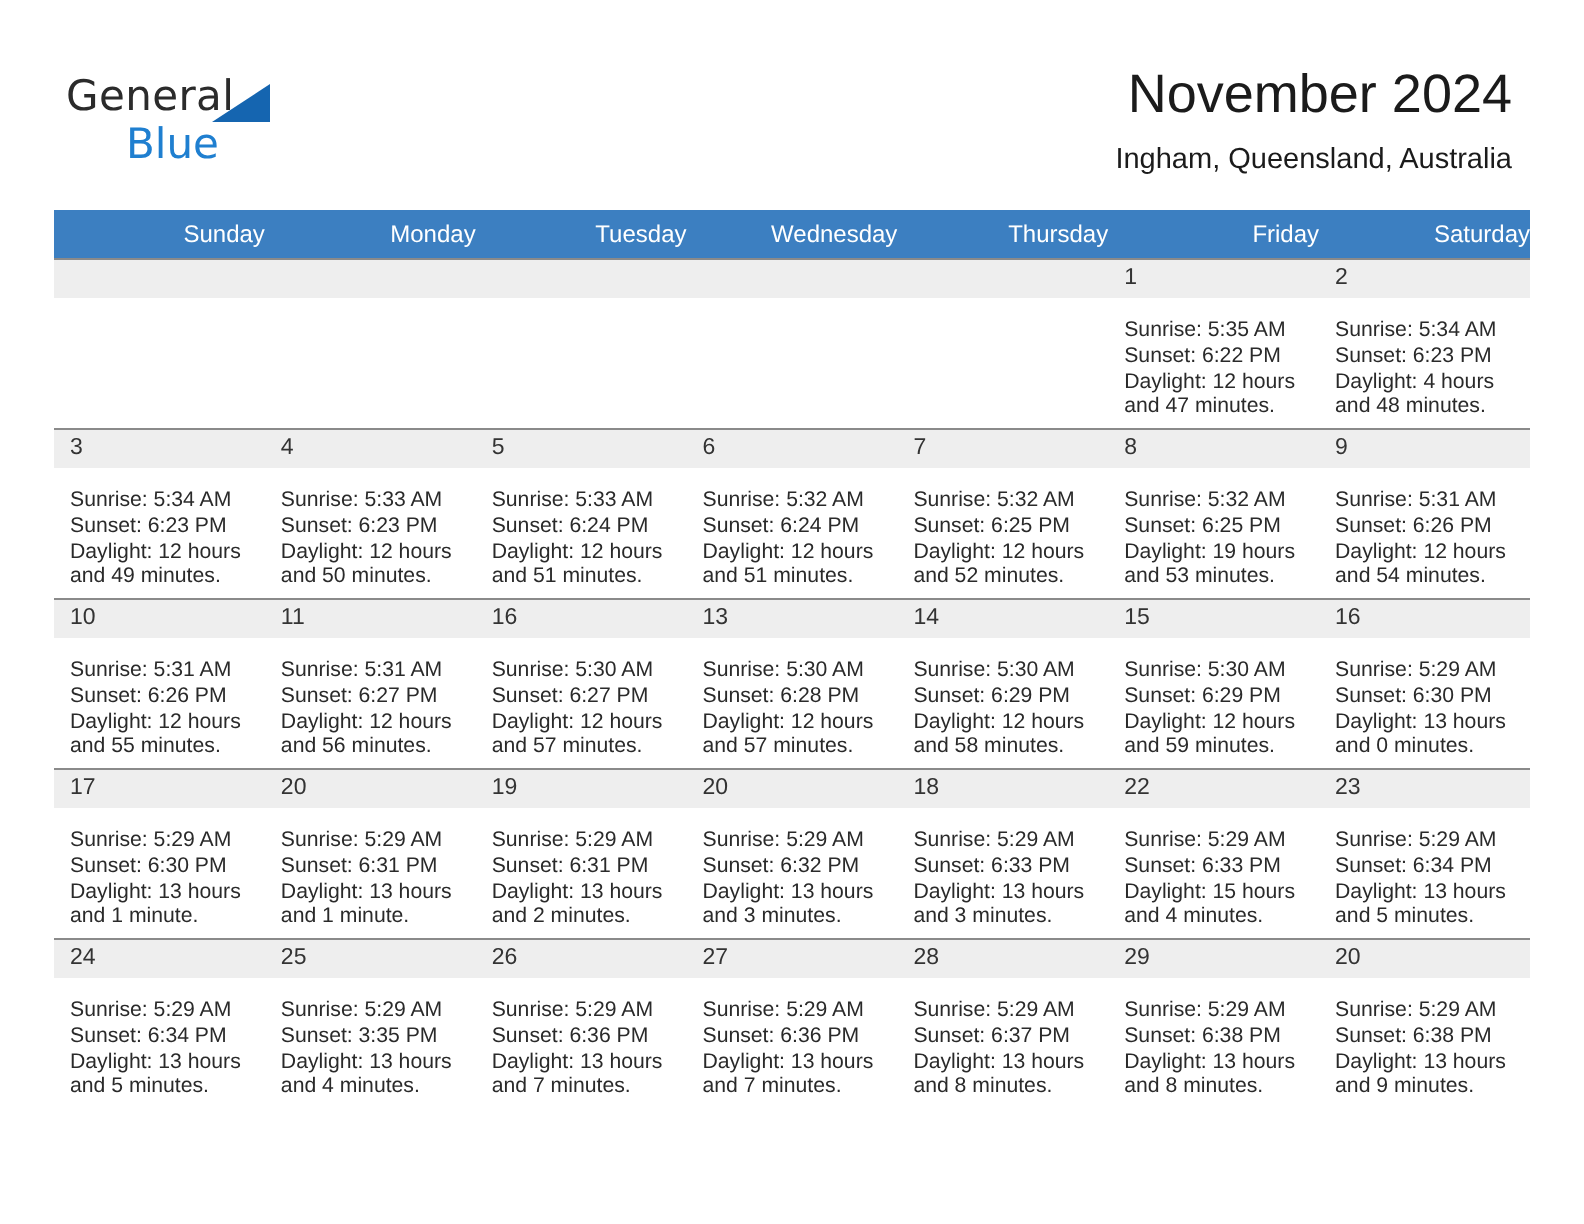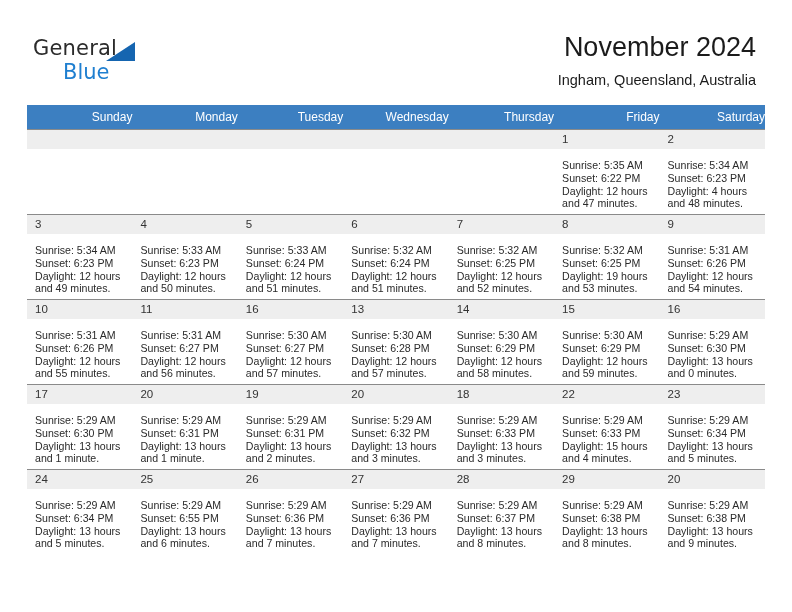--- a/index.html
+++ b/index.html
@@ -390,22 +390,22 @@
             <div class="details">
               <div>Sunrise: 5:29 AM</div>
               <div>Sunset: 6:34 PM</div>
               <div class="daylight">Daylight: 13 hours and 5 minutes.</div>
             </div>
           </td>
           <td>
             <div class="daynum">25</div>
             <div class="details">
               <div>Sunrise: 5:29 AM</div>
-              <div>Sunset: 6:55 PM</div>
-              <div class="daylight">Daylight: 13 hours and 6 minutes.</div>
+              <div>Sunset: 3:35 PM</div>
+              <div class="daylight">Daylight: 13 hours and 4 minutes.</div>
             </div>
           </td>
           <td>
             <div class="daynum">26</div>
             <div class="details">
               <div>Sunrise: 5:29 AM</div>
               <div>Sunset: 6:36 PM</div>
               <div class="daylight">Daylight: 13 hours and 7 minutes.</div>
             </div>
           </td>

